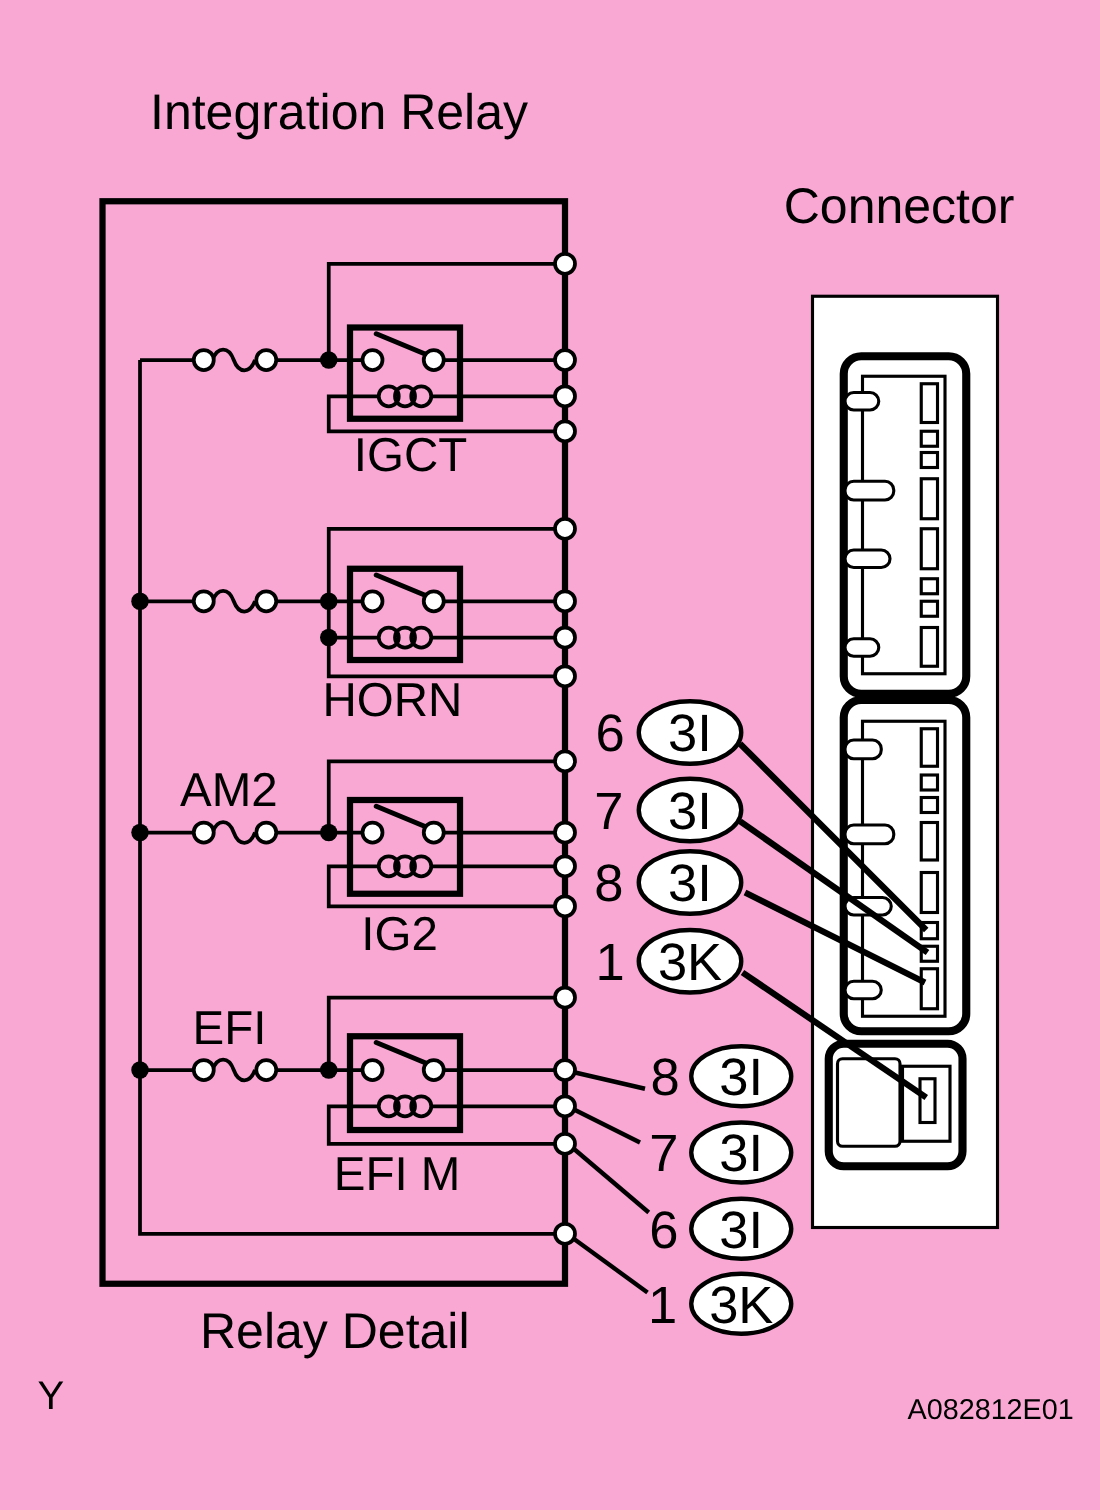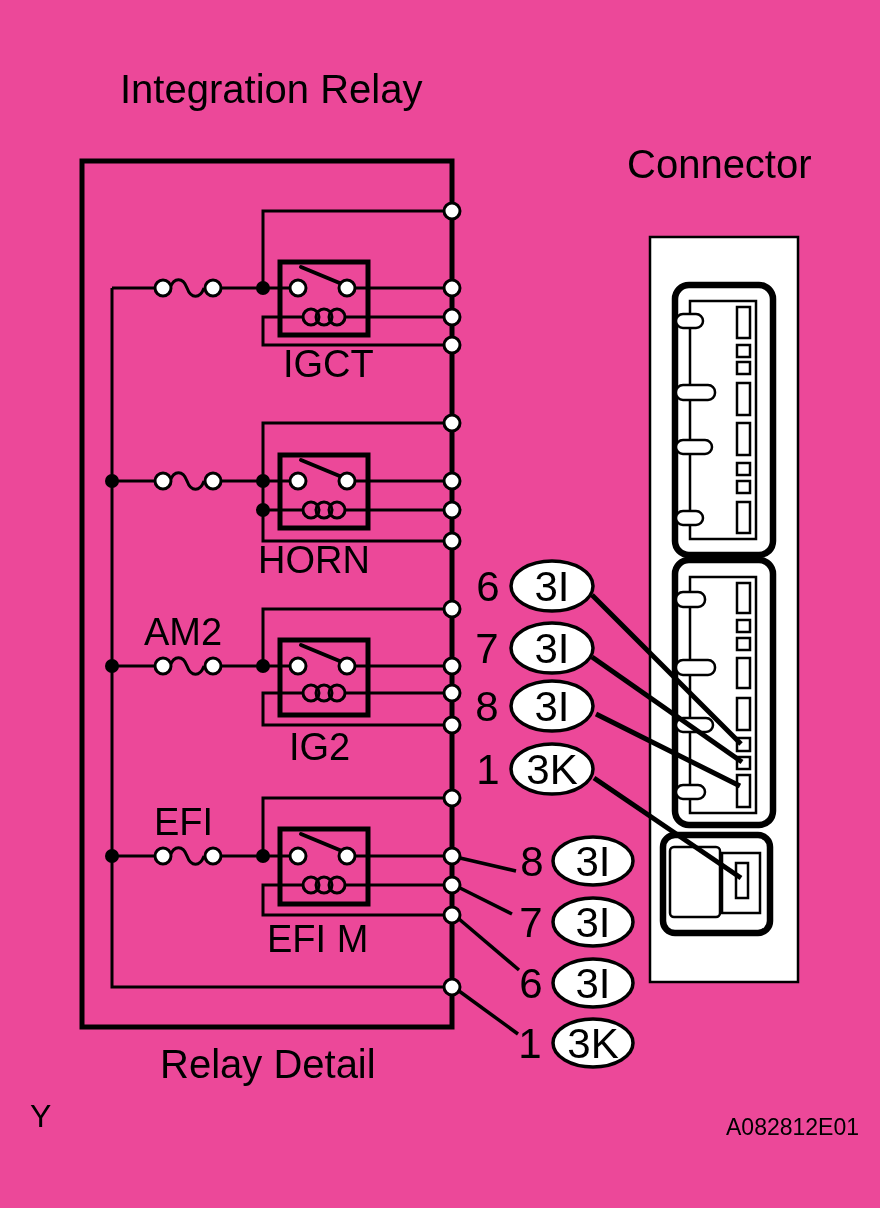--- a/index.html
+++ b/index.html
@@ -1,16 +1,16 @@
 <!DOCTYPE html>
 <html><head>
 <meta charset="utf-8">
 <style>
   html,body{margin:0;padding:0;background:#ffffff;}
-  .page{width:880px;height:1208px;background:#ec4899;position:relative;text-align:right;}
+  .page{width:880px;height:1208px;background:#f9a8d4;position:relative;text-align:right;}
   svg text{font-family:"Liberation Sans","DejaVu Sans",sans-serif;fill:#000;}
   .t40{font-size:40px;}
   .t38{font-size:38px;}
   .t42{font-size:42px;}
   .t32{font-size:32px;}
   .t23{font-size:23px;}
   .tm{text-anchor:middle;}
   .w{stroke:#000;stroke-width:3;fill:none;}
   .w4{stroke:#000;stroke-width:4;fill:none;stroke-linecap:round;}
   .bold5{stroke:#000;stroke-width:5;fill:none;}

